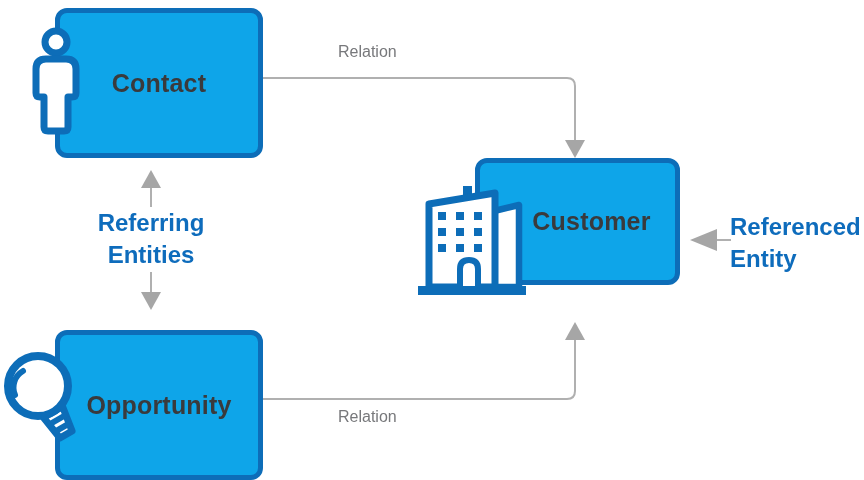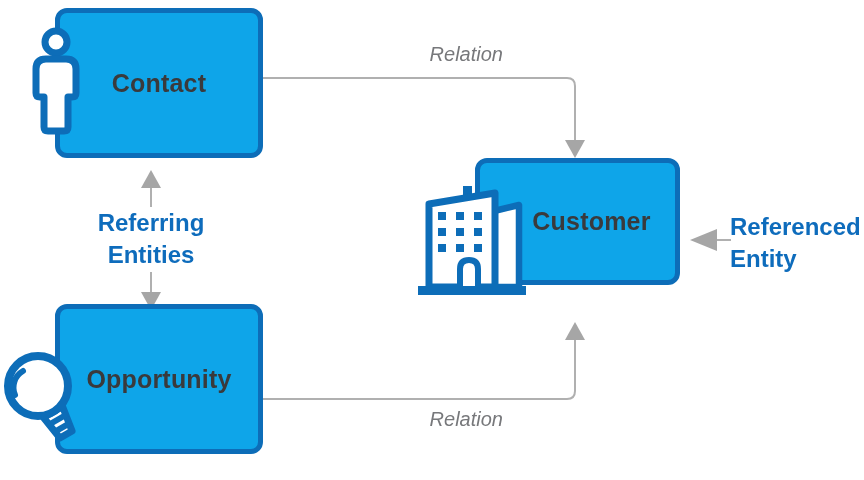--- a/index.html
+++ b/index.html
@@ -12,32 +12,32 @@
   .head{fill:var(--arrowhead-gray,#a6a6a6);stroke:none;}
   .node{
     position:absolute;background:#0ea5e9;
     border:5px solid var(--accent-blue,#0d6db8);border-radius:12px;
     display:flex;align-items:center;justify-content:center;box-sizing:border-box;
   }
   .node-label{
     color:var(--node-label-dark,#3a3a3c);font-size:25px;font-weight:bold;letter-spacing:0.2px;
   }
   .node-contact{left:55px;top:8px;width:208px;height:150px;}
-  .node-opportunity{left:55px;top:304px;width:208px;height:150px;}
+  .node-opportunity{left:55px;top:330px;width:208px;height:150px;}
   .node-customer{left:475px;top:158px;width:205px;height:127px;padding-left:28px;}
   .icon-svg{position:absolute;}
   .person-icon{left:31px;top:27px;}
   .lightbulb-icon{left:0px;top:342px;}
   .building-icon{left:418px;top:183px;}
   .icon-stroke{fill:#ffffff;stroke:var(--accent-blue,#0d6db8);}
   .icon-line{fill:none;stroke:var(--accent-blue,#0d6db8);}
   .icon-fill{fill:var(--accent-blue,#0d6db8);stroke:none;}
   .edge-label{
     position:absolute;color:var(--relation-label-gray,#77787b);
-    font-size:20px;text-align:right;font-style:italic;
+    font-size:16px;text-align:left;
   }
   .edge-label-top{left:338px;top:43px;width:165px;}
   .edge-label-bottom{left:338px;top:408px;width:165px;}
   .blue-label{
     position:absolute;color:var(--label-blue,#0e6cbc);
     font-size:24px;font-weight:bold;line-height:32px;
   }
   .referring-label{left:76px;top:207px;width:150px;text-align:center;}
   .referenced-label{left:730px;top:211px;width:135px;text-align:left;}
 </style>

